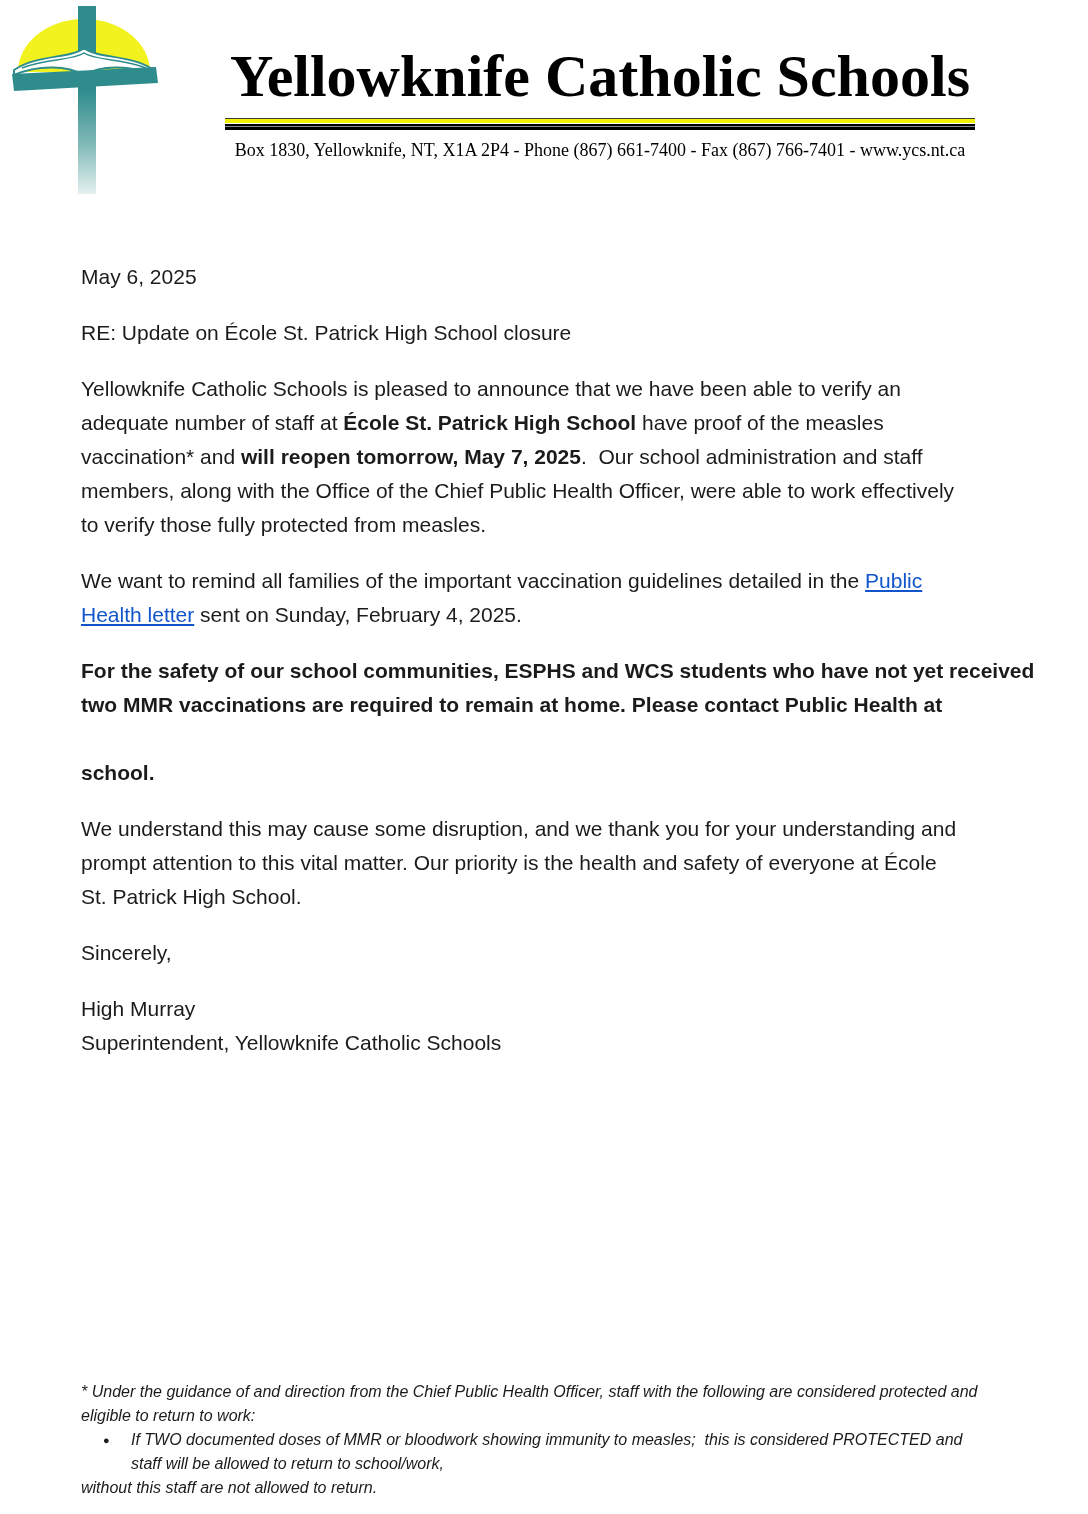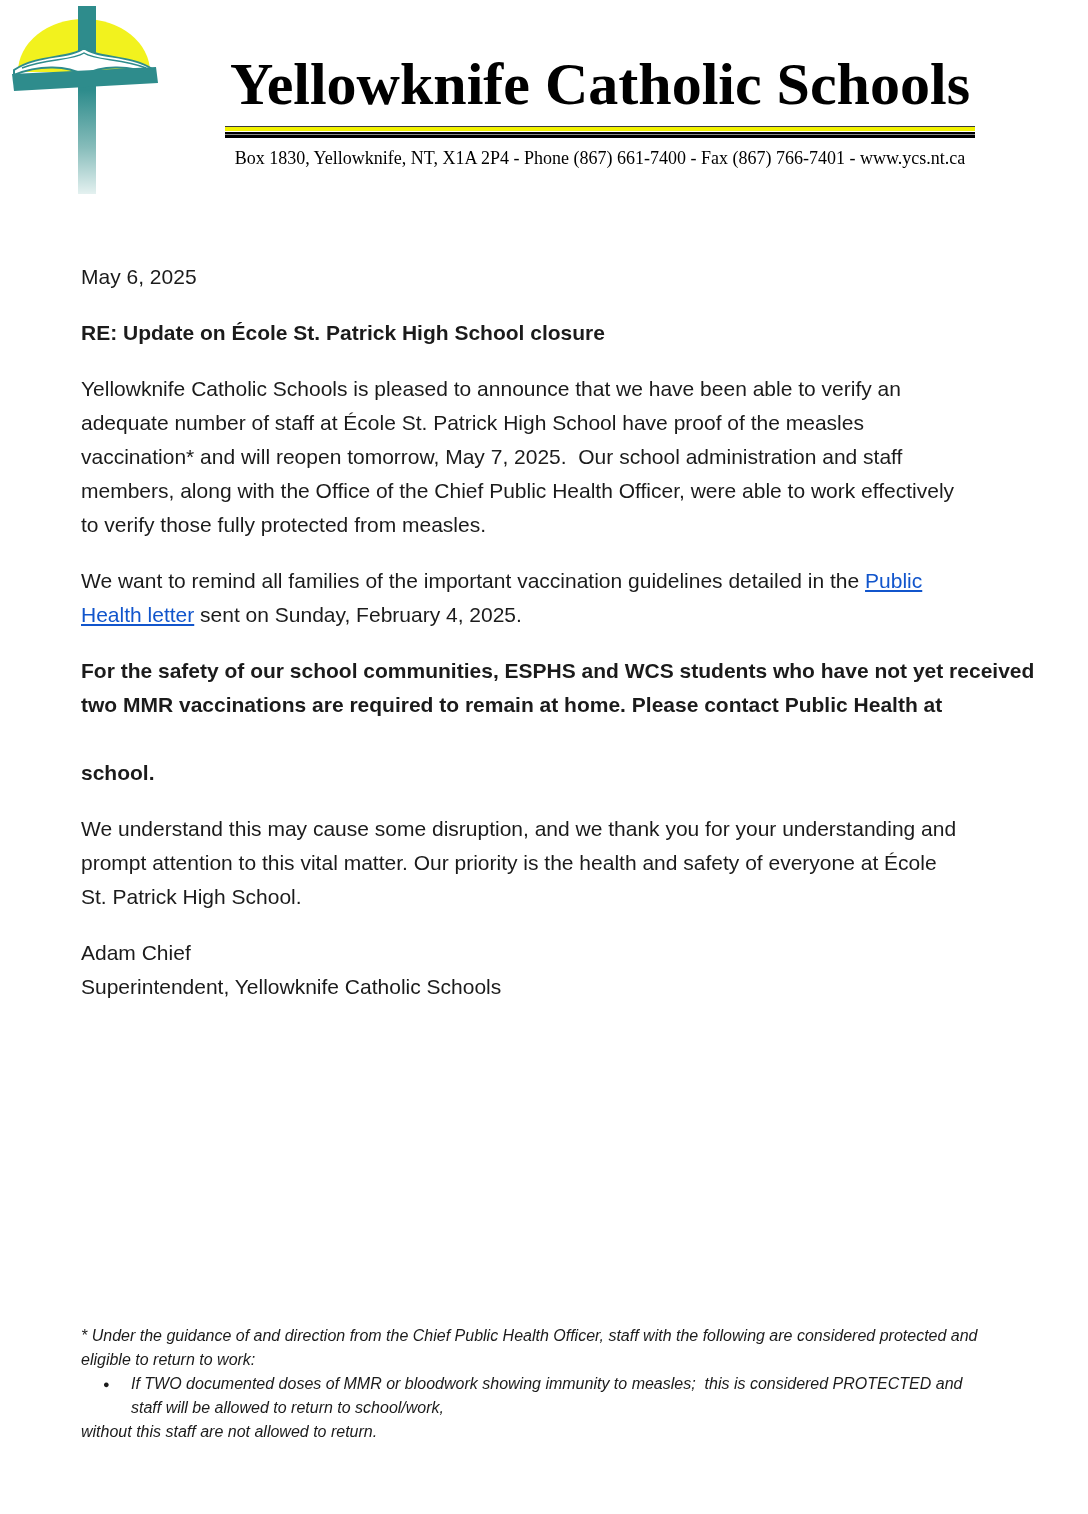--- a/index.html
+++ b/index.html
@@ -15,21 +15,21 @@
     position:relative;
     width:1088px;height:1514px;
     background:#fff;
     overflow:hidden;
     font-family:"Liberation Sans","DejaVu Sans",sans-serif;
     color:var(--ink);
   }
   
   .letterhead{position:relative;height:200px;}
   .logo{position:absolute;left:8px;top:4px;width:152px;height:192px;}
-  .head-right{position:absolute;left:225px;top:52px;width:750px;}
+  .head-right{position:absolute;left:225px;top:44px;width:750px;}
   .org-title{
     font-family:"Liberation Serif","DejaVu Serif",serif;
     font-weight:bold;
     font-size:60px;
     line-height:64px;
     text-align:center;
     color:#000;
     white-space:nowrap;
   }
   .rule-y{height:5px;background:var(--rule-yellow);border-top:1px solid #3a3a3a;margin-top:10px;}
@@ -44,24 +44,24 @@
     white-space:nowrap;
   }
   
   .main{padding-left:81px;padding-right:40px;}
   .body-p,.date,.subject{
     font-size:21px;
     line-height:34px;
     white-space:nowrap;
   }
   .date{margin-top:60px;}
-  .subject{margin-top:22px;font-weight:bold;}
+  .subject{margin-top:22px;font-weight:normal;}
   .body-p{margin-top:22px;}
   .emph{font-weight:bold;}
-  .b{font-weight:normal;text-align:right;}
+  .b{font-weight:bold;text-align:right;}
   .link{color:var(--link-blue);text-decoration:underline;cursor:pointer;}
   
   .footnote{
     margin-top:320px;
     font-style:italic;
     font-size:16px;
     line-height:24px;
   }
   .footnote p{white-space:nowrap;}
   .fn-row{display:flex;align-items:flex-start;}
@@ -111,22 +111,23 @@
 
   <main class="main">
     <p class="date">May 6, 2025</p>
     <p class="subject">RE: Update on École St. Patrick High School closure</p>
 
     <p class="body-p"><span>Yellowknife Catholic Schools is pleased to announce that we have been able to verify an</span><br><span>adequate number of staff at </span><span class="b">École St. Patrick High School</span><span> have proof of the measles</span><br><span>vaccination* and </span><span class="b">will reopen tomorrow, May 7, 2025</span><span>.&nbsp; Our school administration and staff</span><br><span>members, along with the Office of the Chief Public Health Officer, were able to work effectively</span><br><span>to verify those fully protected from measles.</span></p>
     <p class="body-p"><span>We want to remind all families of the important vaccination guidelines detailed in the </span><span class="link">Public</span><br><span class="link">Health letter</span><span> sent on Sunday, February 4, 2025.</span></p>
     <p class="body-p emph"><span>For the safety of our school communities, ESPHS and WCS students who have not yet received</span><br><span>two MMR vaccinations are required to remain at home. Please contact Public Health at</span><br><br><span>school.</span></p>
     <p class="body-p"><span>We understand this may cause some disruption, and we thank you for your understanding and</span><br><span>prompt attention to this vital matter. Our priority is the health and safety of everyone at École</span><br><span>St. Patrick High School.</span></p>
 
+    <p class="body-p">Sincerely,</p>
     <p class="body-p">
-      <span>Adam Chief</span><br>
+      <span>High Murray</span><br>
       <span>Superintendent, Yellowknife Catholic Schools</span>
     </p>
 
     <div class="footnote">
       <p><span>* Under the guidance of and direction from the Chief Public Health Officer, staff with the following are considered protected and</span><br><span>eligible to return to work:</span></p>
       <div class="fn-row">
         <span class="marker">●</span>
         <p><span>If TWO documented doses of MMR or bloodwork showing immunity to measles;&nbsp; this is considered PROTECTED and</span><br><span>staff will be allowed to return to school/work,</span></p>
       </div>
       <p>without this staff are not allowed to return.</p>

